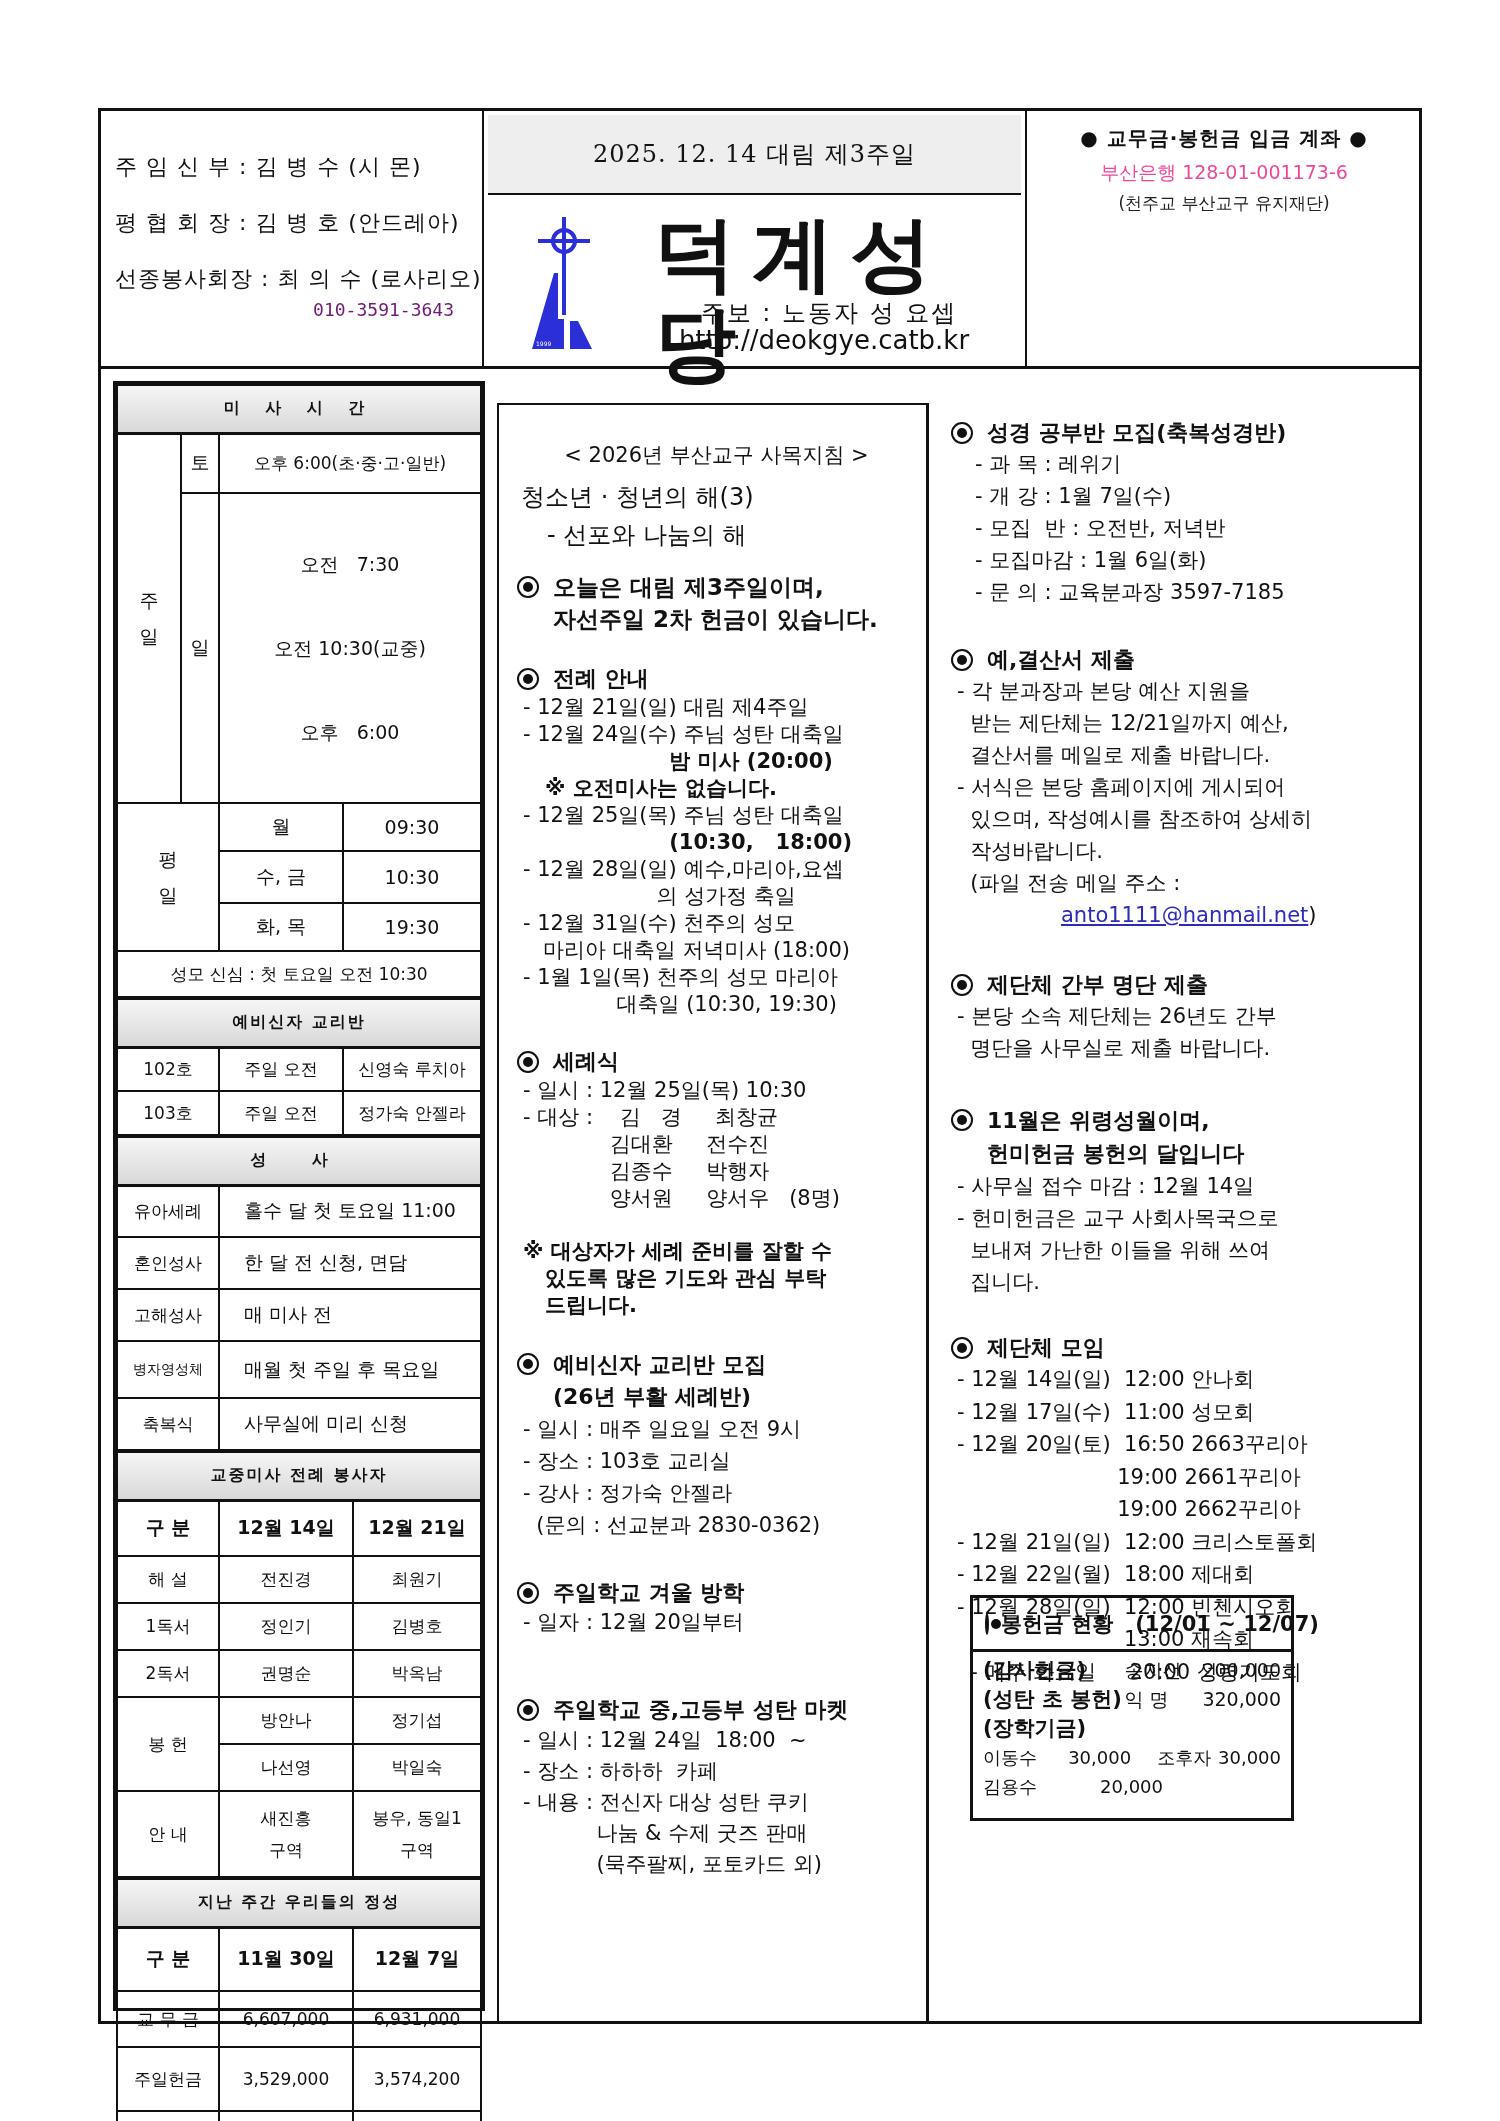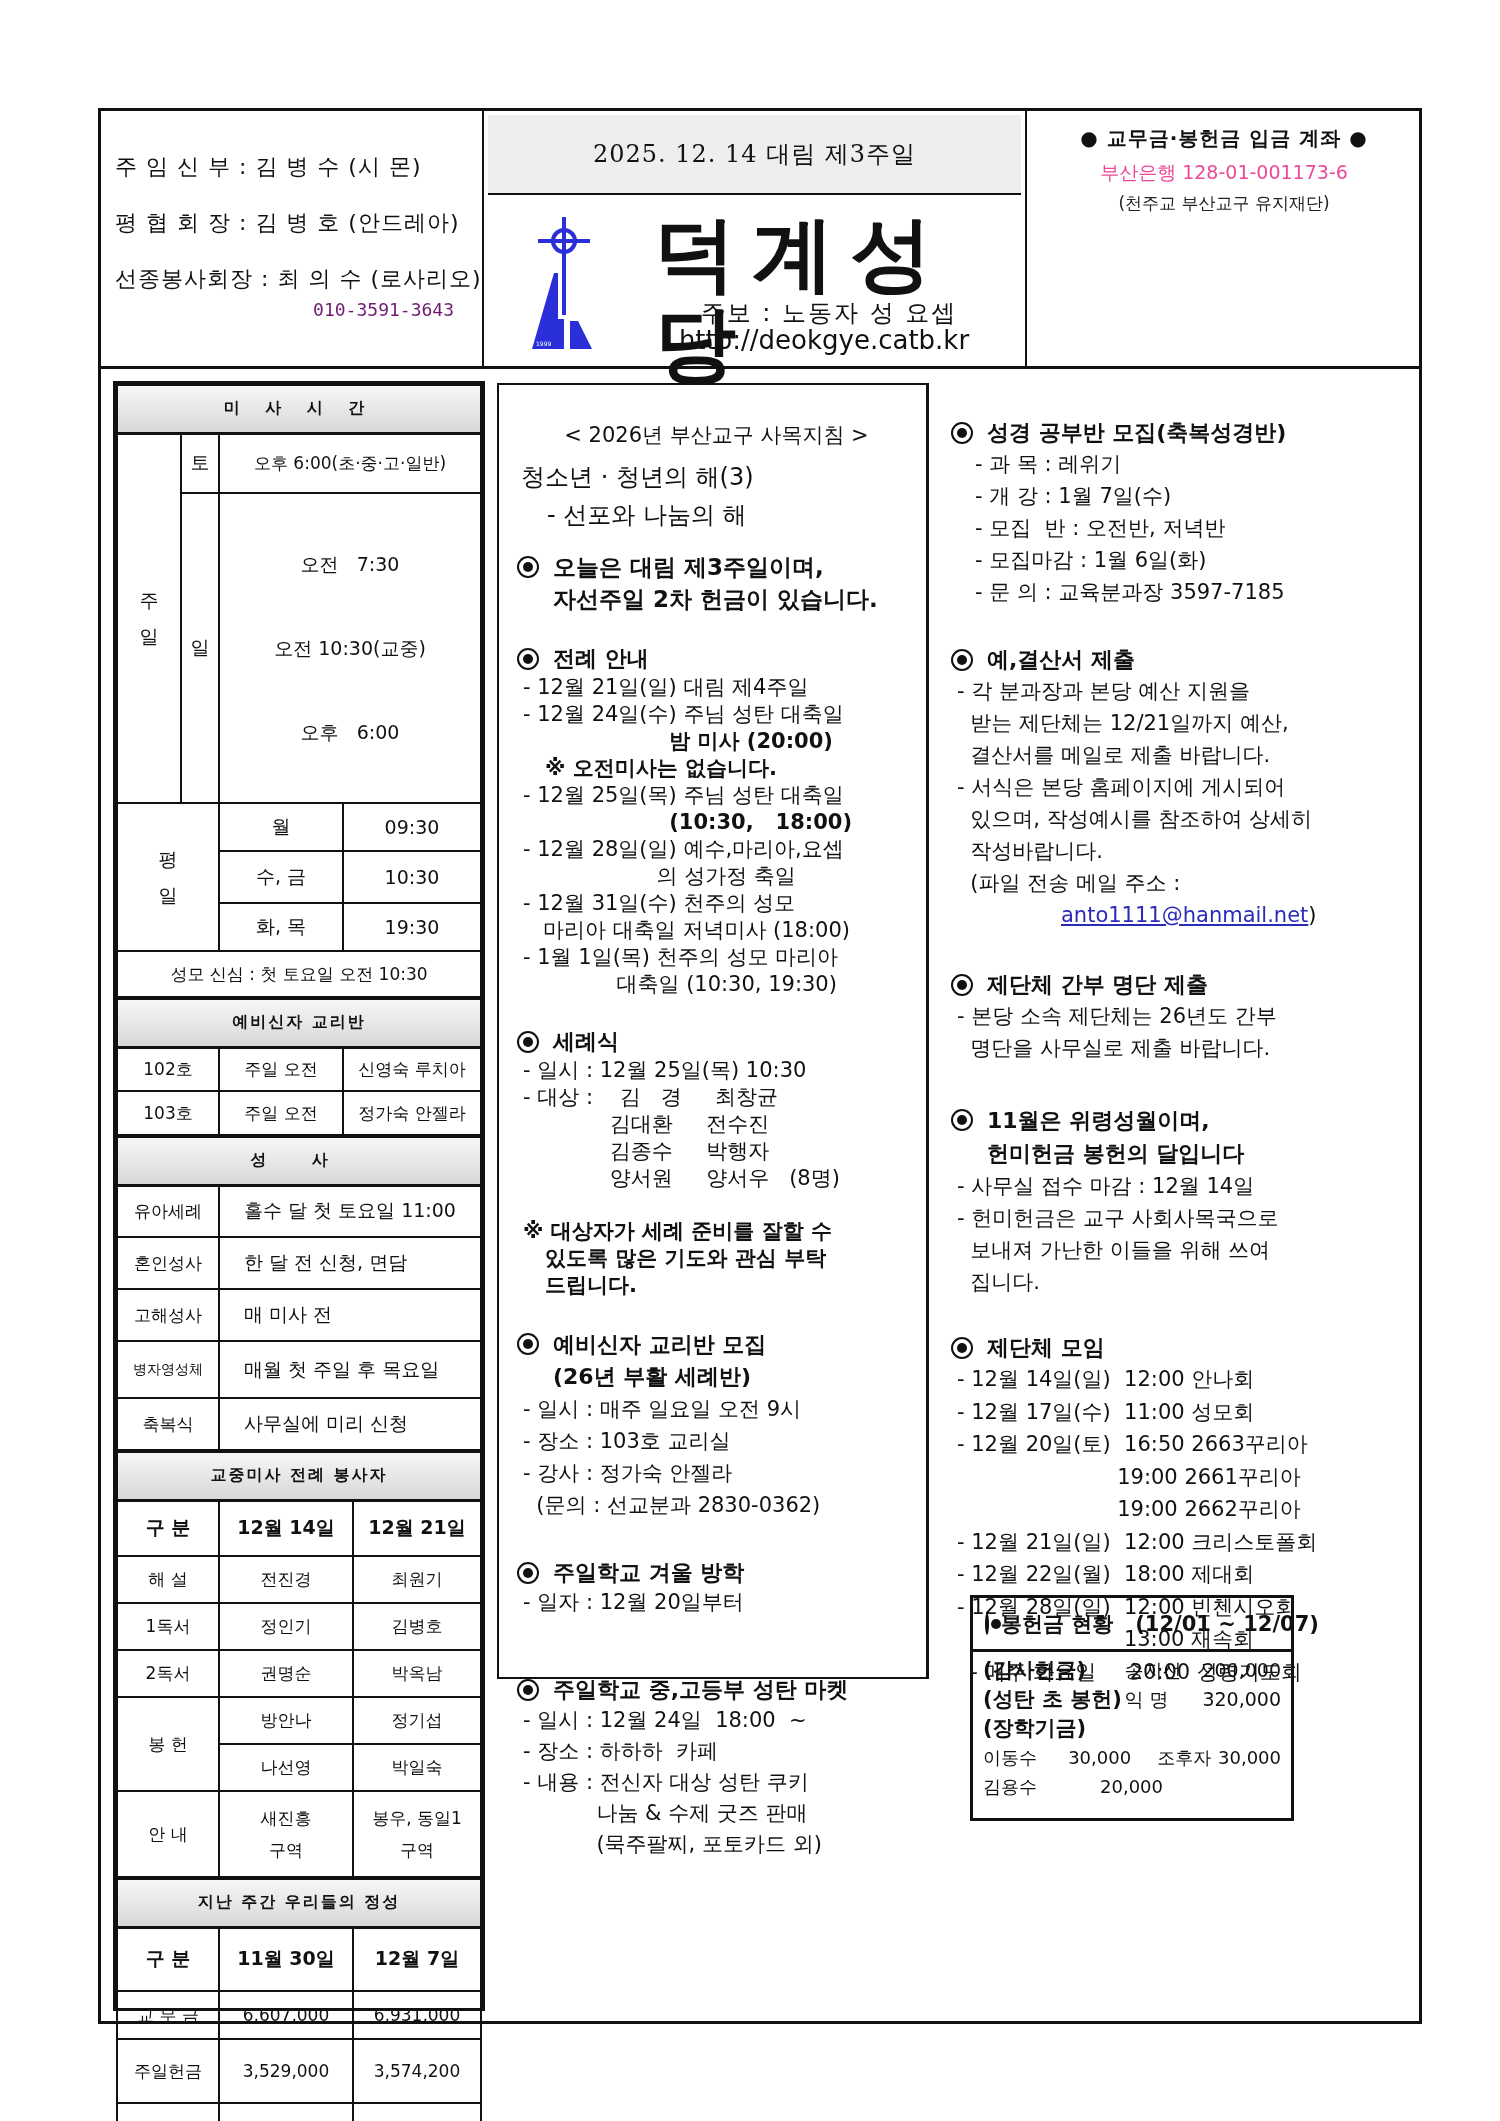--- a/index.html
+++ b/index.html
@@ -38,21 +38,21 @@
   td { border: 2px solid #111; text-align: center; vertical-align: middle; font-size: 19px; }
   .sec-title { height: 48px; background: linear-gradient(#f6f6f6, #d8d8d8); font-size: 16px; font-weight: bold; letter-spacing: 4px; border-bottom: 3px solid #111; }
   .sec-title.wide { letter-spacing: 20px; }
   .sec-title.huge { letter-spacing: 2px; }
   .vert { line-height: 36px; }
   .bold { font-weight: bold; }
   .tiny { font-size: 13px; }
   .small { font-size: 17px; }
 
   
-  .mid-col { position: absolute; left: 396px; top: 272px; width: 432px; height: 1296px; border: 2px solid #111; border-right: 3px solid #111; padding: 32px 10px 0 18px; font-size: 21px; line-height: 28px; }
+  .mid-col { position: absolute; left: 396px; top: 292px; width: 432px; height: 1620px; border: 2px solid #111; border-right: 3px solid #111; padding: 32px 10px 0 18px; font-size: 21px; line-height: 28px; }
   .right-col { position: absolute; left: 828px; top: 276px; width: 490px; height: 1620px; padding: 32px 8px 0 22px; font-size: 21px; line-height: 28px; }
 
   .heading { font-weight: bold; font-size: 22px; display: flex; align-items: flex-start; margin-top: 18px; }
   .heading .bullet { width: 36px; flex: none; }
   .heading .htxt { flex: 1; }
   .item { padding-left: 6px; white-space: pre; }
   .guide-title { text-align: center; font-size: 21px; margin-top: 4px; }
   .guide-sub { font-size: 24px; margin-top: 14px; padding-left: 4px; }
   .guide-sub2 { font-size: 24px; margin-top: 10px; padding-left: 30px; }
   .note { font-weight: bold; white-space: pre; }
@@ -247,21 +247,21 @@
     <table>
       <tbody>
           <tr>
             <td colspan="3" class="sec-title huge">지난 주간 우리들의 정성</td>
           </tr>
       <tr style="height:64px">
         <td style="width:102px" class="bold">구 분</td>
         <td style="width:134px" class="bold">11월 30일</td>
         <td class="bold">12월 7일</td>
       </tr>
-      <tr style="height:48px">
+      <tr style="height:56px">
             <td class="small">교 무 금</td>
             <td class="small">6,607,000</td>
             <td class="small">6,931,000</td>
           </tr>
       <tr style="height:64px">
             <td class="small">주일헌금</td>
             <td class="small">3,529,000</td>
             <td class="small">3,574,200</td>
           </tr>
       <tr style="height:62px">

